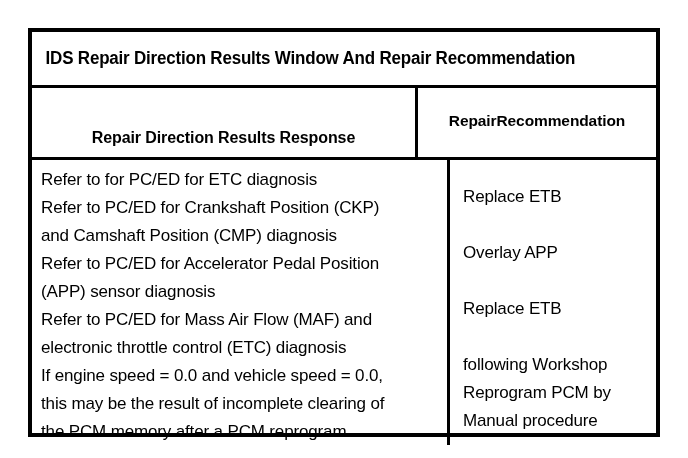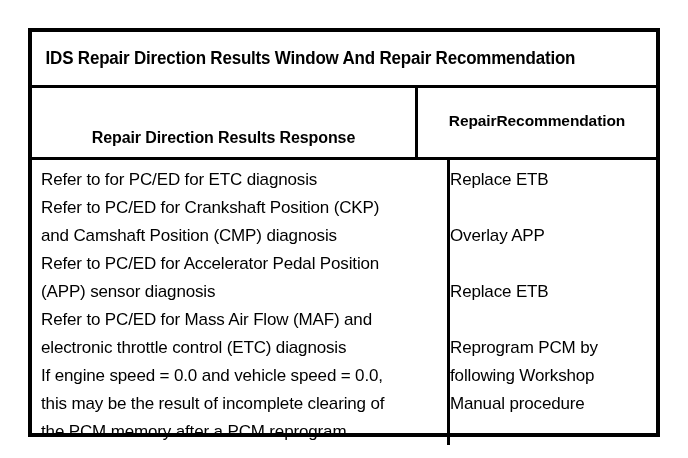--- a/index.html
+++ b/index.html
@@ -92,21 +92,22 @@
   }
   .body-cell-left {
     width: 418px;
     border-right: 3px solid #000000;
     box-sizing: border-box;
     padding: 6px 0 0 9px;
   }
   .body-cell-right {
     flex: 1;
     box-sizing: border-box;
-    padding: 6px 0 0 0;
+    padding: 6px 0 0 13px;
+    margin-top: 17px;
   }
 
   
   .line {
     height: 28px;
     line-height: 28px;
     font-size: 17px;
     letter-spacing: -0.15px;
     white-space: nowrap;
   }
@@ -148,19 +149,19 @@
       <div class="line">the PCM memory after a PCM reprogram</div>
     </div>
 
     <div class="body-cell-right">
       <div class="line">Replace ETB</div>
       <div class="line blank"></div>
       <div class="line">Overlay APP</div>
       <div class="line blank"></div>
       <div class="line">Replace ETB</div>
       <div class="line blank"></div>
+      <div class="line">following Workshop</div>
       <div class="line">Reprogram PCM by</div>
-      <div class="line">following Workshop</div>
       <div class="line">Manual procedure</div>
     </div>
 
   </div>
 </div>
 
 </body></html>

